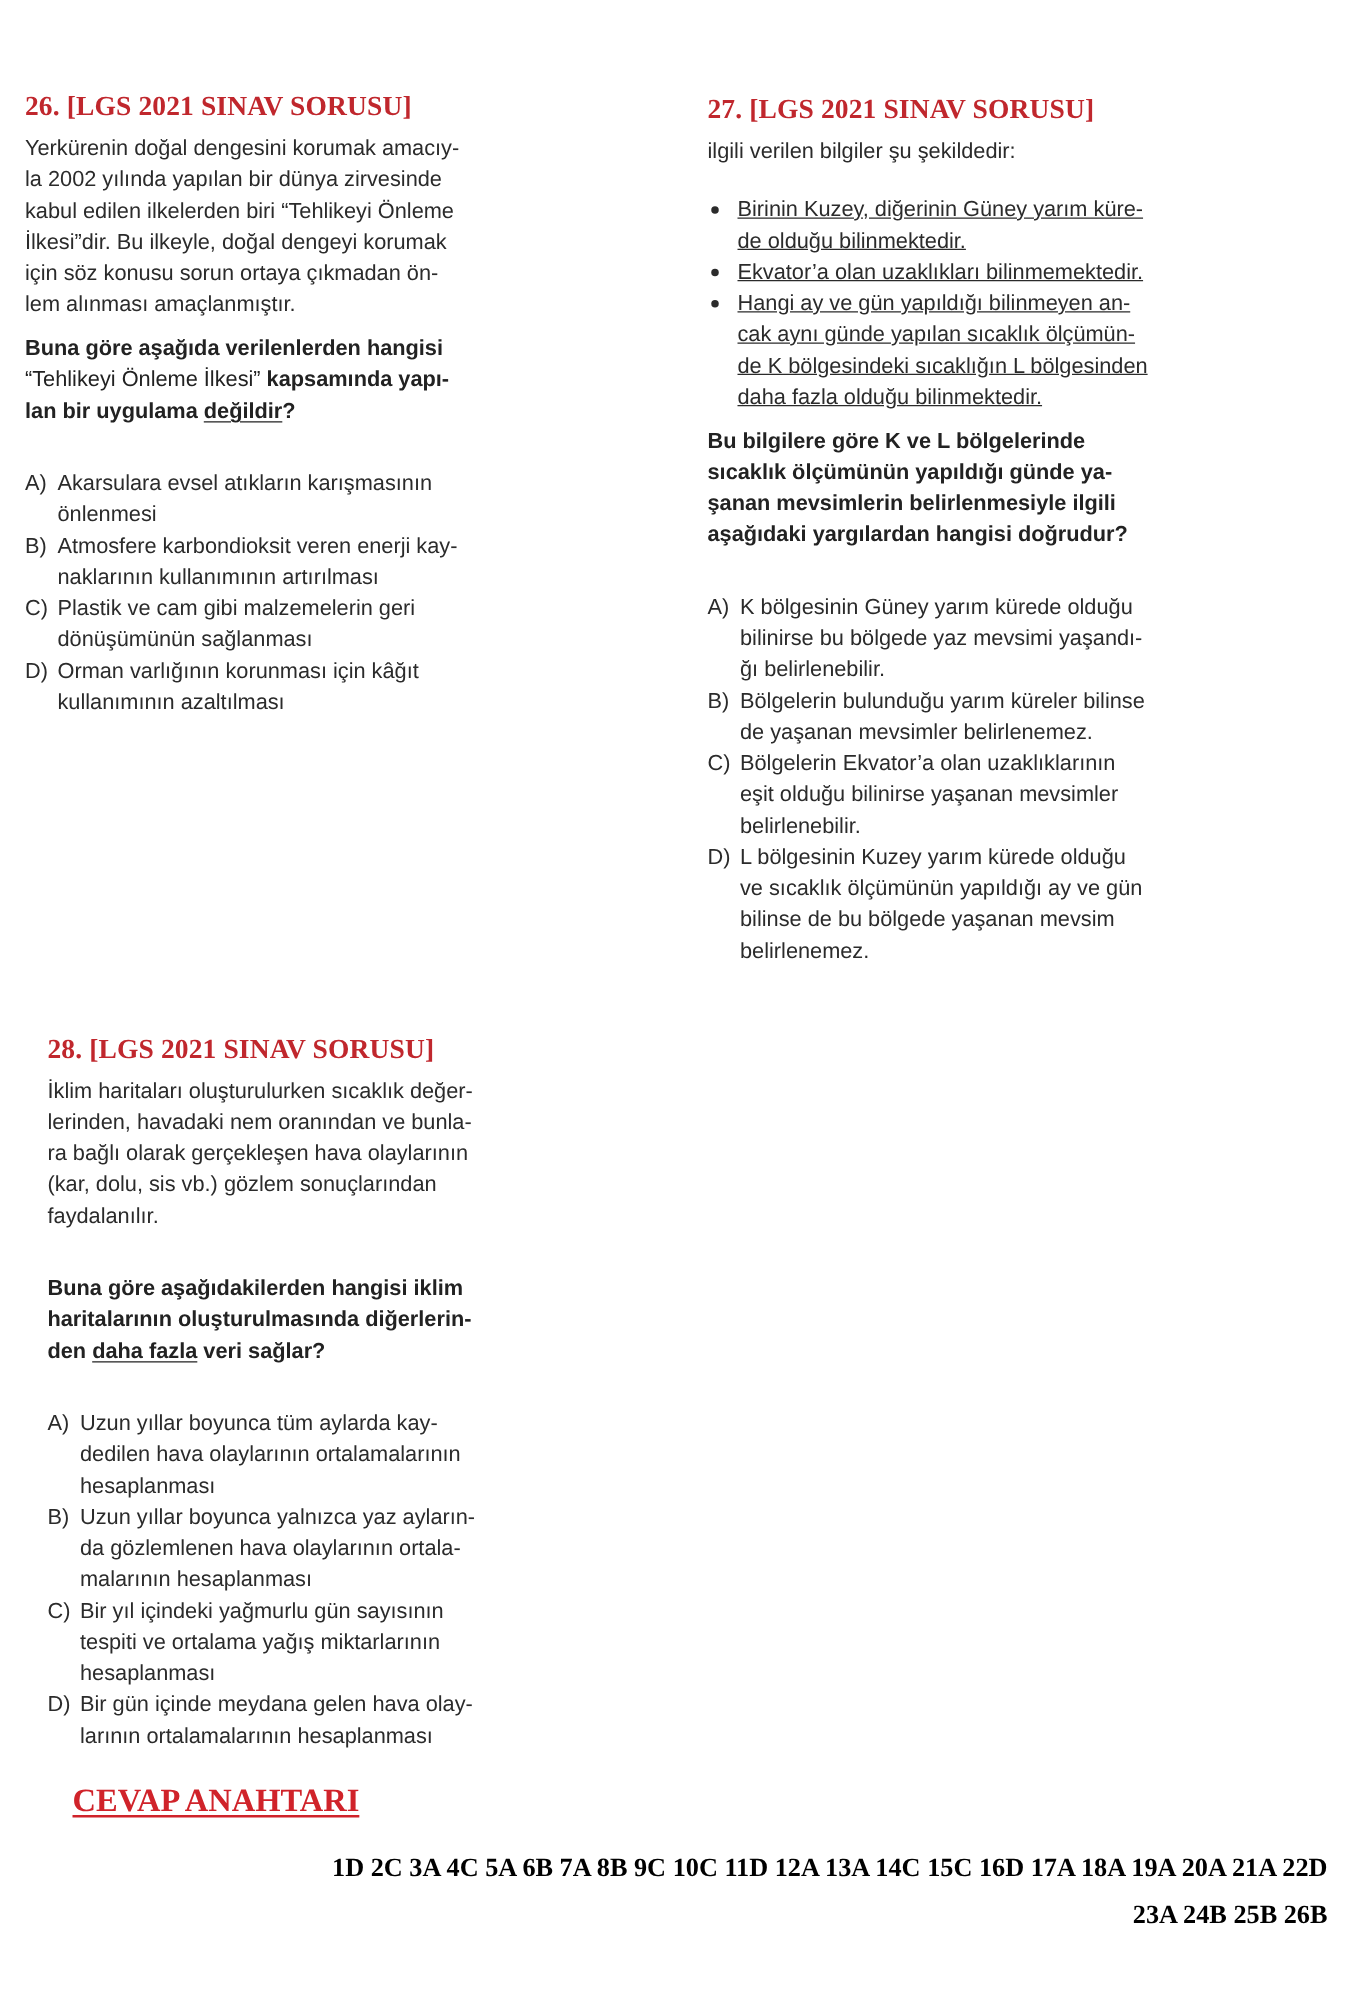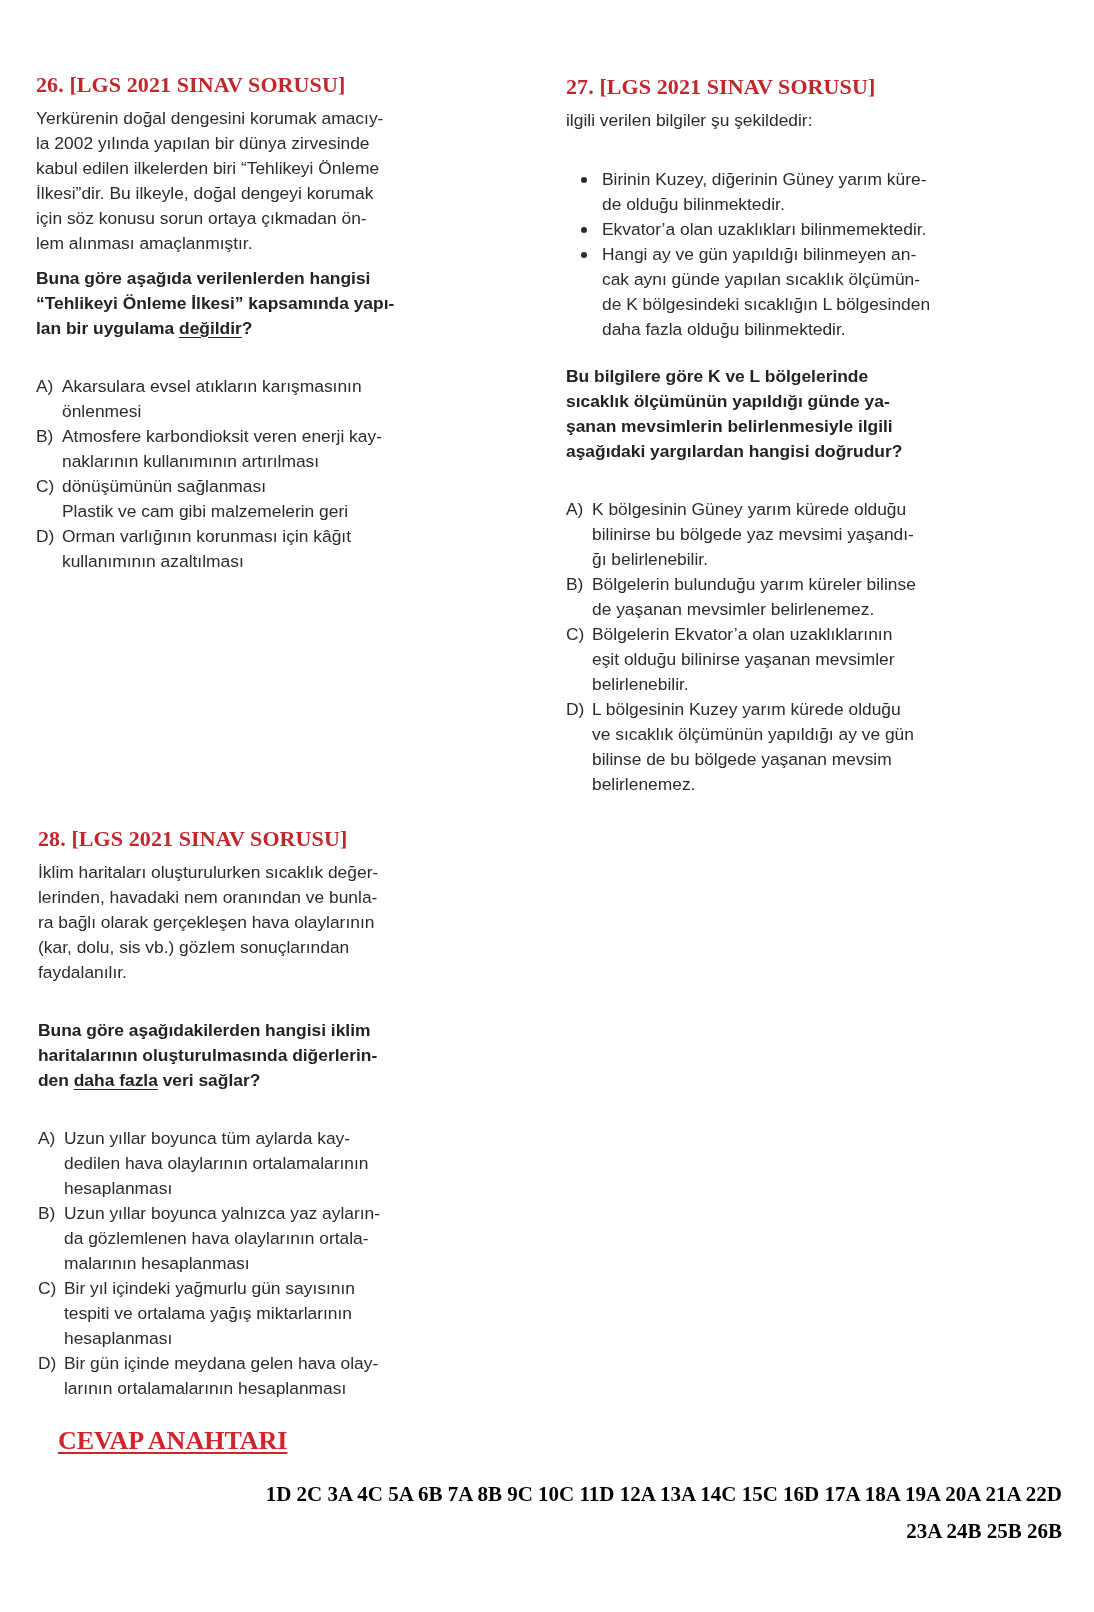--- a/index.html
+++ b/index.html
@@ -19,34 +19,34 @@
       letter-spacing: 0.1px;
     }
     .para {
       font-size: 17.4px;
       line-height: 25px;
       margin: 0;
       color: #2b2b2b;
     }
     .para .ln { display: block; white-space: nowrap; }
     .stem { font-weight: bold; color: #222; }
-    .stem .norm { font-weight: bold; }
+    .stem .norm { font-weight: normal; }
     .u { text-decoration: underline; text-underline-offset: 3px; }
     .opts { margin: 0; padding: 0; list-style: none; }
     .opt { position: relative; padding-left: 26px; font-size: 17.4px; line-height: 25px; }
     .opt .letter { position: absolute; left: 0; top: 0; }
     .opt .ln { display: block; white-space: nowrap; }
-    .bullets { margin: 12px; padding: 0; list-style: none; }
+    .bullets { margin: 0; padding: 0; list-style: none; text-decoration: underline; }
     .bullet { position: relative; padding-left: 24px; font-size: 17.4px; line-height: 25px; }
     .bullet .dot {
       position: absolute; left: 3px; top: 10px; width: 6px; height: 6px; border-radius: 50%; background: #2b2b2b;
     }
     .bullet .ln { display: block; white-space: nowrap; }
 
-    #q26 { left: 36px; top: 72px; width: 420px; }
+    #q26 { left: 20px; top: 72px; width: 420px; }
     #q27 { left: 566px; top: 74px; width: 420px; }
     #q28 { left: 38px; top: 826px; width: 420px; }
 
     .gap8 { height: 10px; }
     .gap20 { height: 22px; }
     .gap30 { height: 33px; }
 
     #answer-key { position: absolute; left: 42px; top: 1426px; width: 1020px; }
     .key-title {
       font-family: "Liberation Serif", serif;
@@ -85,22 +85,22 @@
       <span class="ln">Akarsulara evsel atıkların karışmasının</span>
       <span class="ln">önlenmesi</span>
     </li>
     <li class="opt">
       <span class="letter">B)</span>
       <span class="ln">Atmosfere karbondioksit veren enerji kay-</span>
       <span class="ln">naklarının kullanımının artırılması</span>
     </li>
     <li class="opt">
       <span class="letter">C)</span>
+      <span class="ln">Plastik ve cam gibi malzemelerin geri</span>
       <span class="ln">dönüşümünün sağlanması</span>
-      <span class="ln">Plastik ve cam gibi malzemelerin geri</span>
     </li>
     <li class="opt">
       <span class="letter">D)</span>
       <span class="ln">Orman varlığının korunması için kâğıt</span>
       <span class="ln">kullanımının azaltılması</span>
     </li>
   </ul>
 </section>
 
 <section id="q27" class="col">

